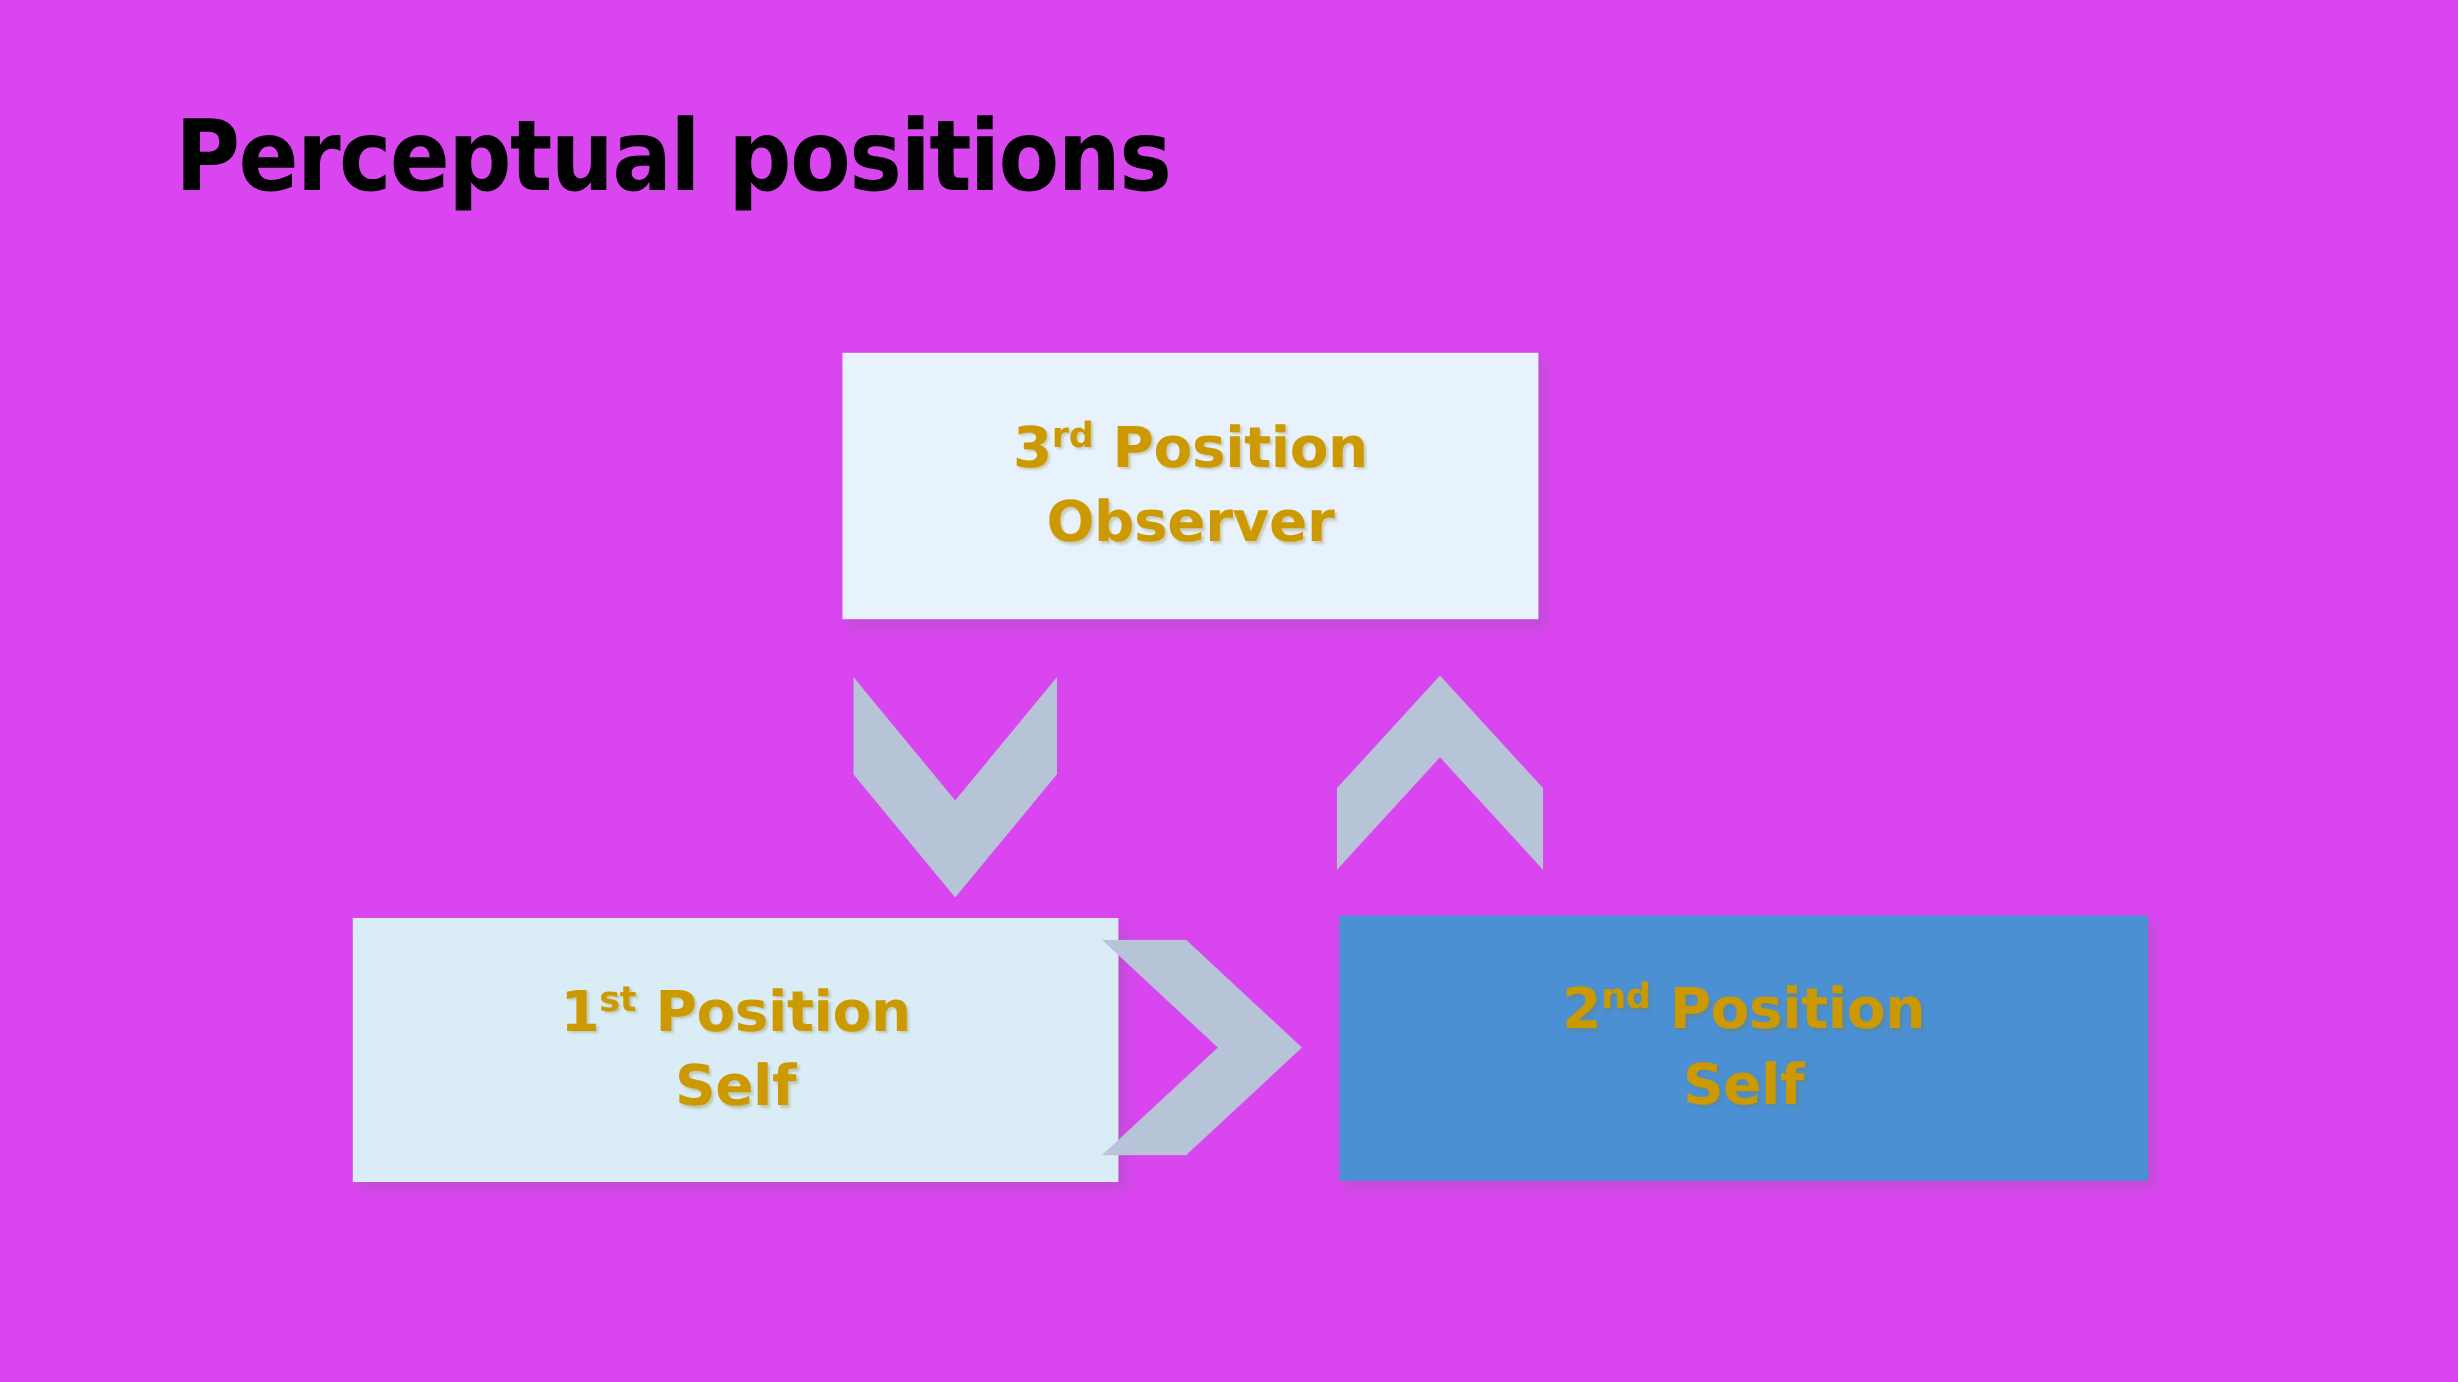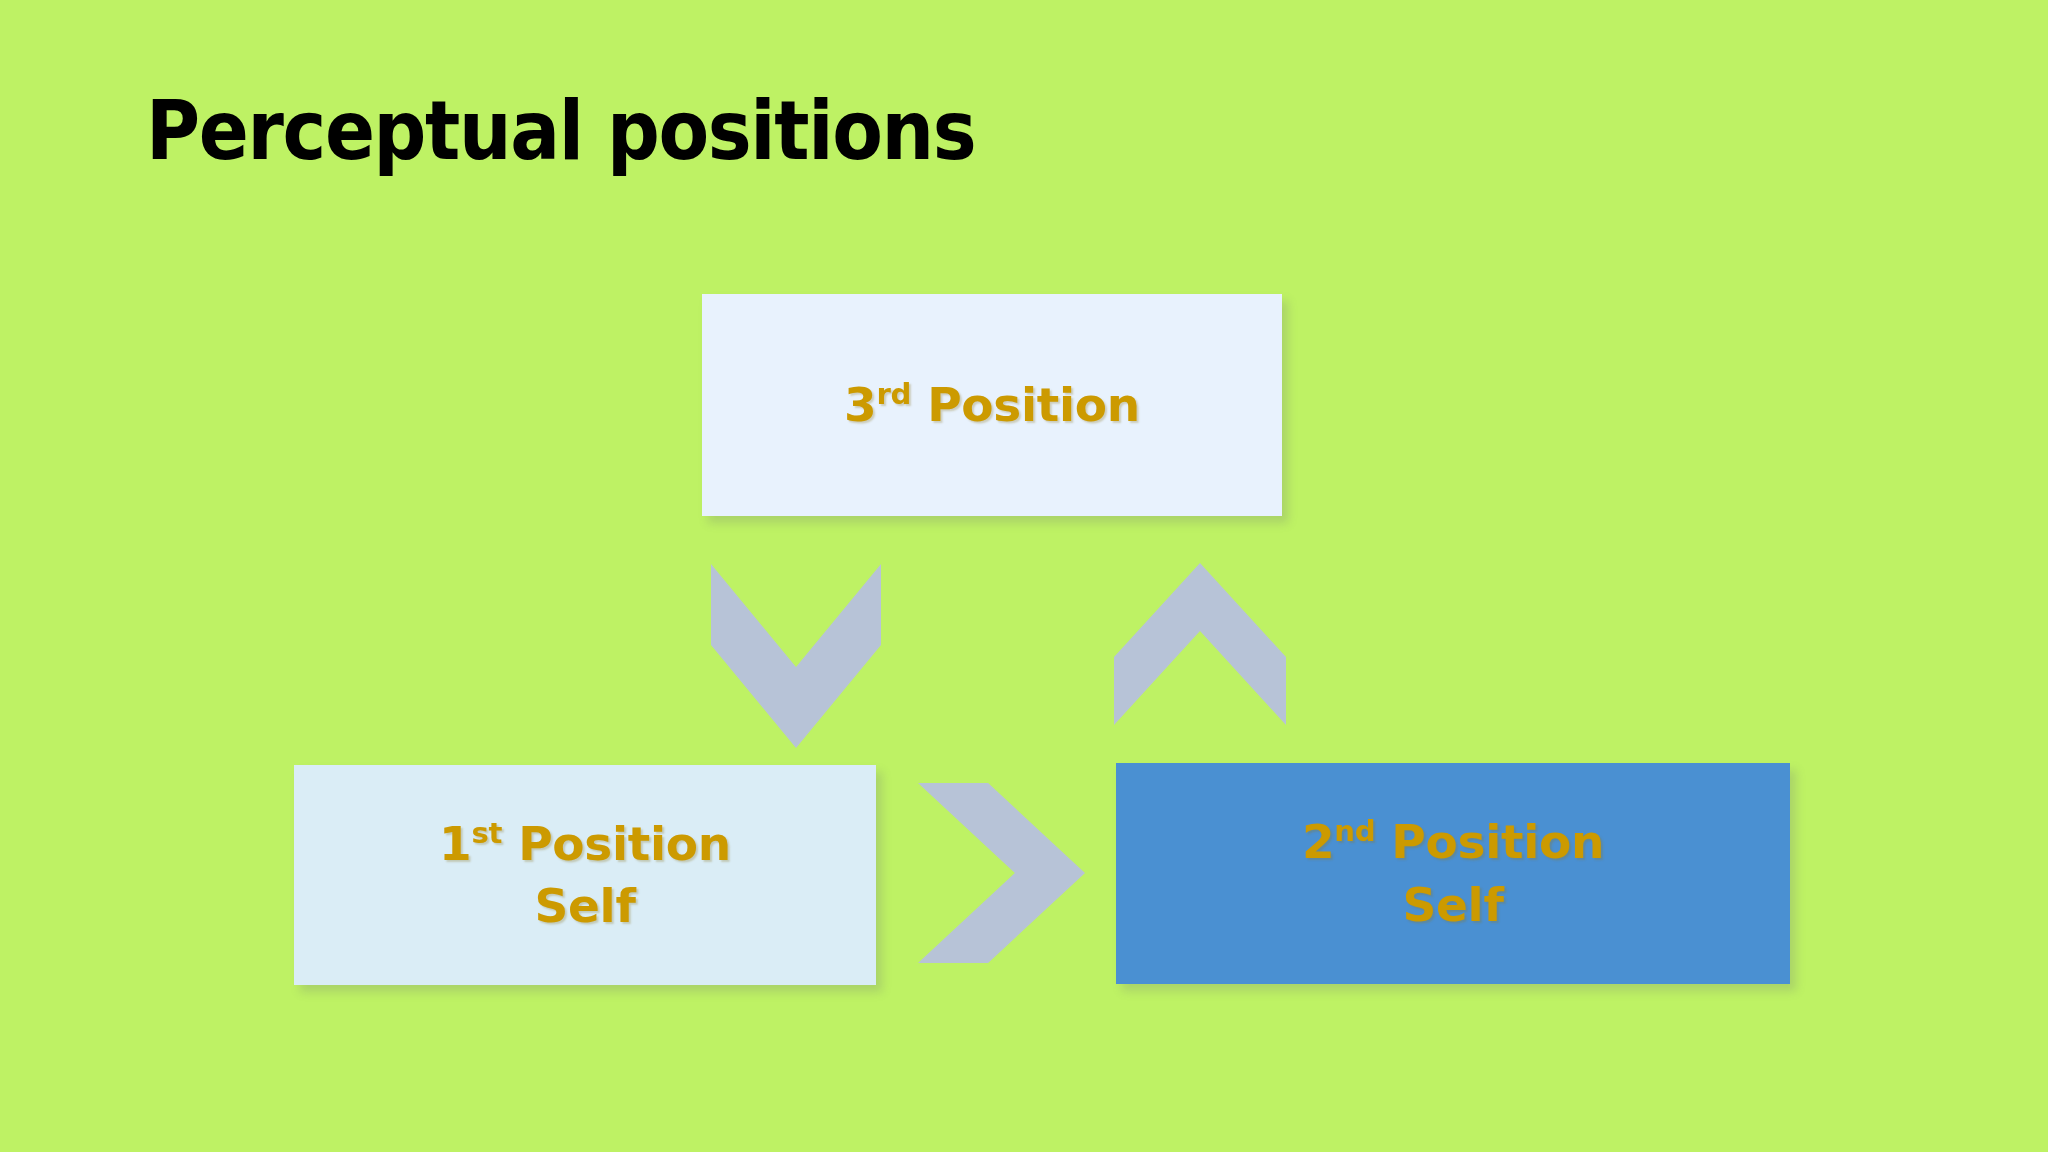--- a/index.html
+++ b/index.html
@@ -15,21 +15,21 @@
     overflow: hidden;
     position: relative;
   }
 
   #slide {
     position: absolute;
     left: 0;
     top: 0;
     width: 2048px;
     height: 1152px;
-    background: #bef264;
+    background: #d946ef;
     overflow: hidden;
   }
 
   
   #slide-title {
     position: absolute;
     left: 146px;
     top: 88px;
     font-family: "DejaVu Sans", "Liberation Sans", sans-serif;
     font-size: 82px;
@@ -76,21 +76,21 @@
     left: 702px;
     top: 294px;
     width: 580px;
     height: 222px;
     background: #e8f2fd;
   }
 
   #box-first {
     left: 294px;
     top: 765px;
-    width: 582px;
+    width: 638px;
     height: 220px;
     background: #daedf6;
   }
 
   #box-second {
     left: 1116px;
     top: 763px;
     width: 674px;
     height: 221px;
     background: #4a90d2;
@@ -128,20 +128,21 @@
 </style>
 </head>
 <body>
 
 <div id="slide">
 
   <div id="slide-title">Perceptual positions</div>
 
   <div id="box-third" class="pos-box">
     <div class="pos-line"><span>3</span><sup>rd</sup>&nbsp;<span>Position</span></div>
+    <div class="pos-line">Observer</div>
   </div>
 
   <div id="box-first" class="pos-box">
     <div class="pos-line"><span>1</span><sup>st</sup>&nbsp;<span>Position</span></div>
     <div class="pos-line">Self</div>
   </div>
 
   <div id="box-second" class="pos-box">
     <div class="pos-line"><span>2</span><sup>nd</sup>&nbsp;<span>Position</span></div>
     <div class="pos-line">Self</div>

